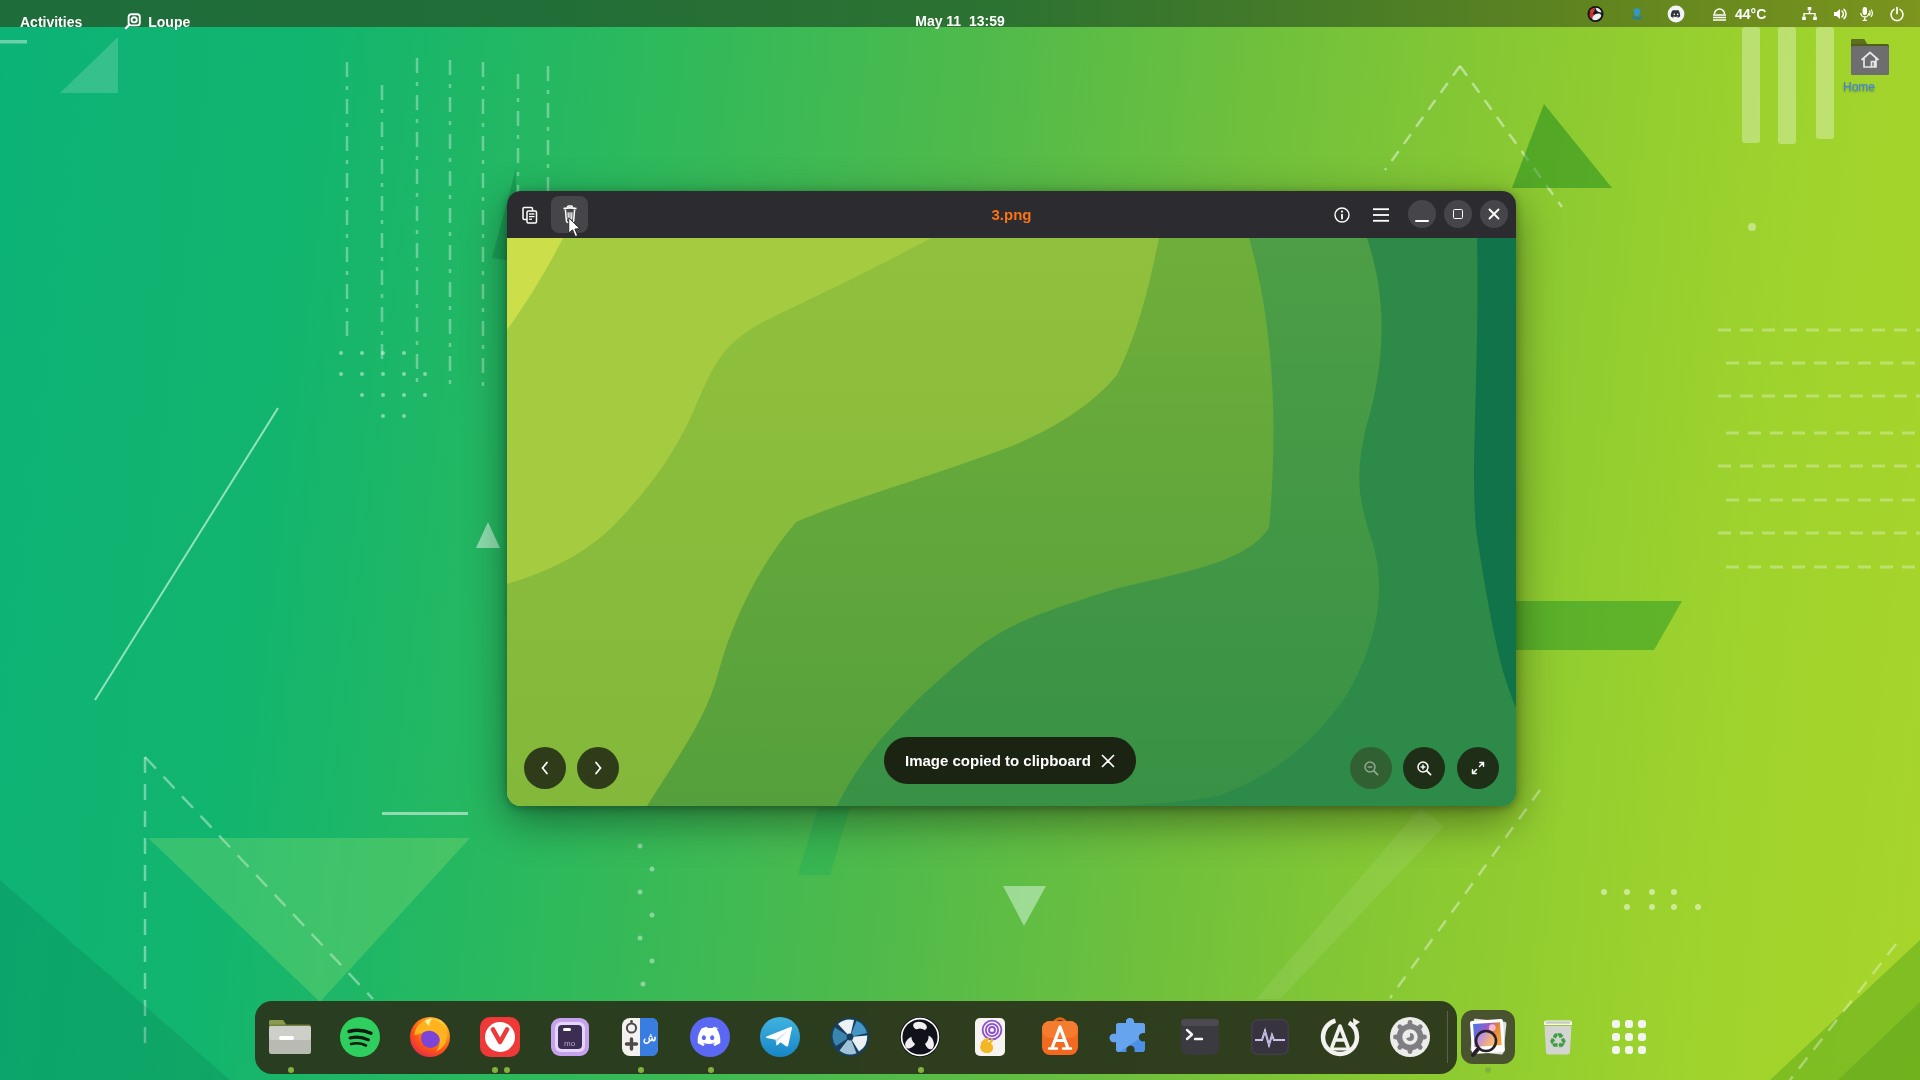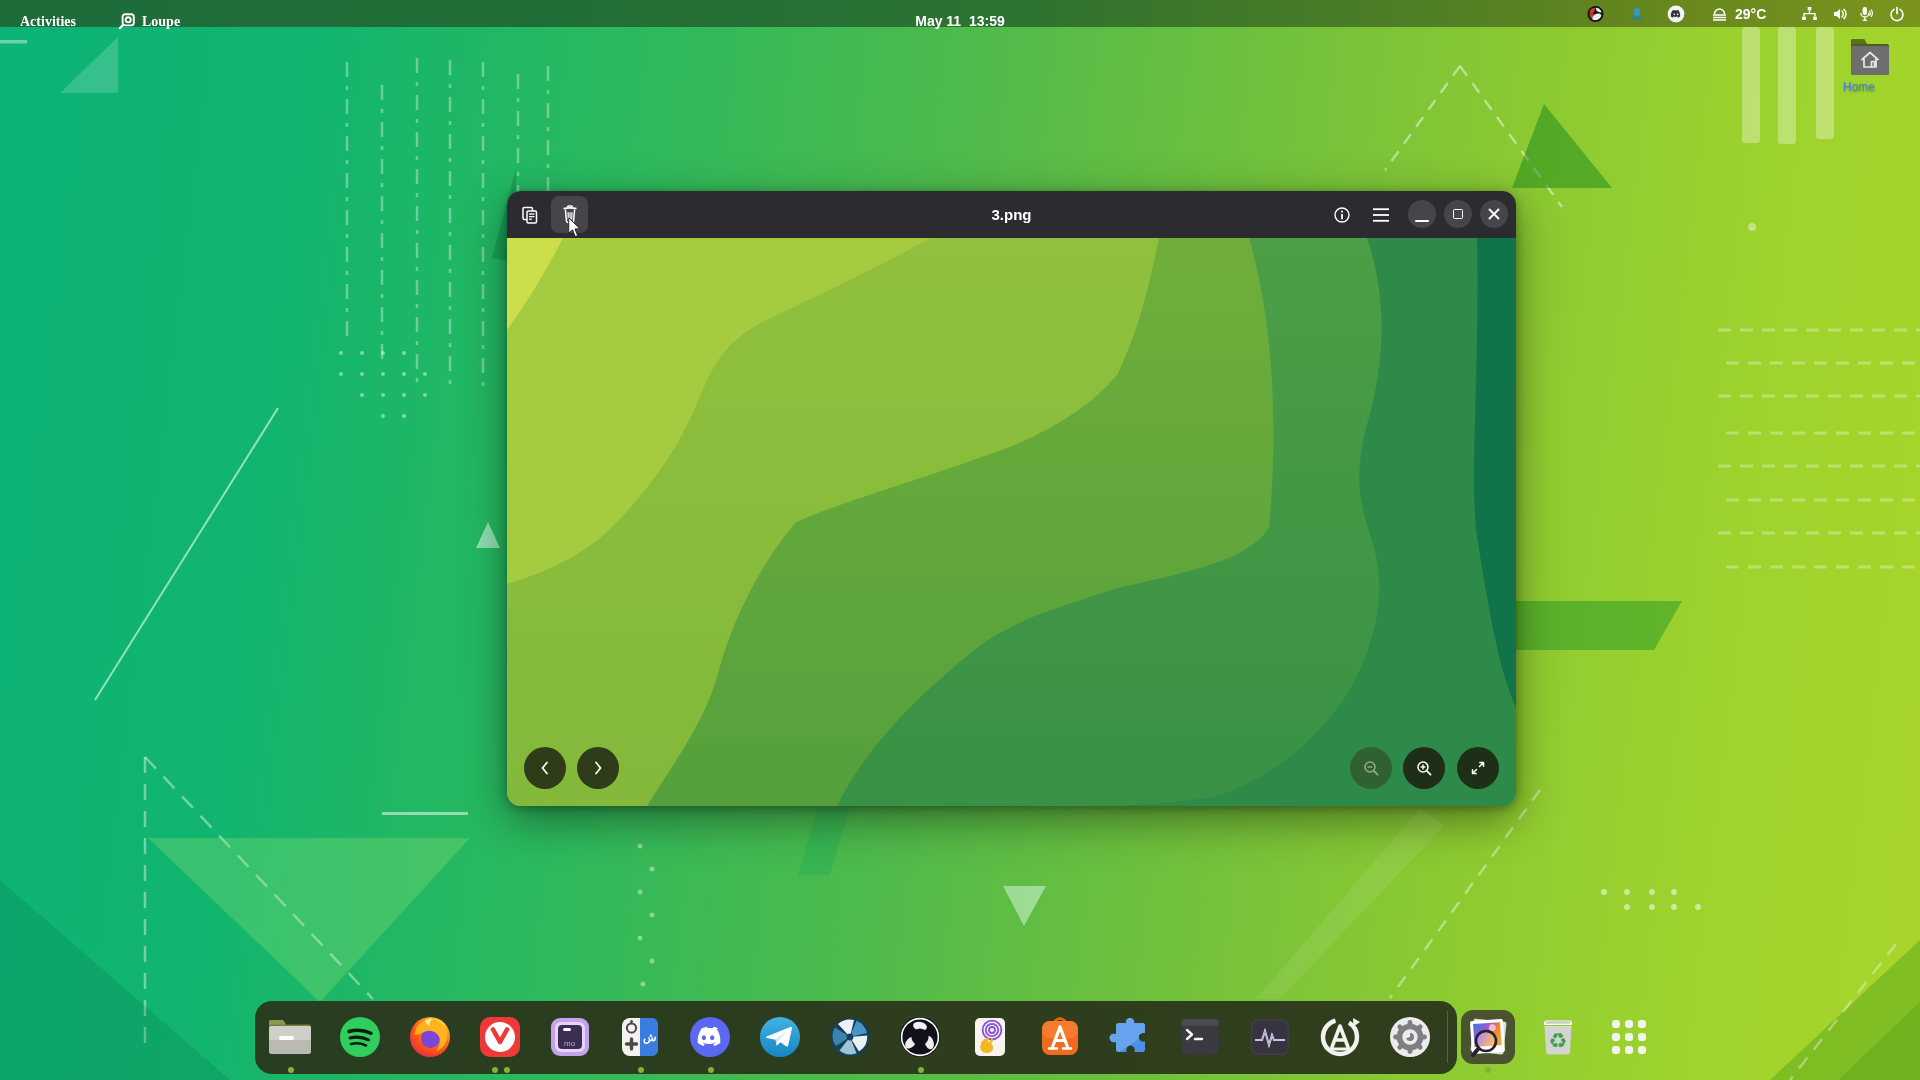--- a/index.html
+++ b/index.html
@@ -3,21 +3,21 @@
 <meta charset="utf-8">
 <style>
   html,body{margin:0;padding:0;width:1920px;height:1080px;overflow:hidden;
     font-family:"Liberation Sans",sans-serif;}
   .wall{position:absolute;inset:0;
     background:linear-gradient(97deg,#0cb377 0%,#12b56e 16%,#2db95c 32%,#4fba4b 48%,#70c03c 62%,#8cca31 76%,#9ed32d 88%,#a8d52a 100%);}
   .deco{position:absolute;inset:0;}
   .topbar{position:absolute;left:0;top:0;width:1920px;height:27px;
     background:linear-gradient(90deg,#1d6c3a 0%,#226e38 28%,#2c7231 52%,#497c27 70%,#62851f 84%,#7b951d 100%);
     color:#fff;font-size:14px;font-weight:700;}
-  .tb-left{position:absolute;left:20px;top:0;height:43px;display:flex;align-items:center;gap:42px;font-family:Liberation Serif, serif;}
+  .tb-left{position:absolute;left:20px;top:0;height:43px;display:flex;align-items:center;gap:42px;}
   .tb-app{display:flex;align-items:center;gap:7px;}
   .tb-clock{position:absolute;left:0;top:0;width:1920px;height:42px;display:flex;align-items:center;justify-content:center;}
   .tb-right{position:absolute;left:0;top:0;width:1920px;height:27px;}
   .tri{position:absolute;top:50%;transform:translateY(-50%);display:flex;align-items:center;}
   
   .win{position:absolute;left:507px;top:191px;width:1009px;height:615px;border-radius:14px;
     box-shadow:0 14px 44px rgba(0,0,0,.42),0 2px 10px rgba(0,0,0,.30);}
   .hdr{position:absolute;left:0;top:0;width:1009px;height:47px;background:#2c2c30;
     border-radius:14px 14px 0 0;}
   .content{position:absolute;left:0;top:47px;width:1009px;height:568px;border-radius:0 0 14px 14px;overflow:hidden;}
@@ -152,21 +152,21 @@
       <path d="M12.5,5.6 c-0.7,-0.35 -1.4,-0.6 -2.2,-0.72 l-0.28,0.55 c-0.7,-0.12 -1.4,-0.12 -2.1,0 L7.6,4.88 c-0.8,0.12 -1.5,0.38 -2.2,0.73 c-1.35,2.0 -1.72,3.95 -1.54,5.88 c0.8,0.6 1.6,0.97 2.4,1.2 l0.5,-0.8 c-0.27,-0.1 -0.52,-0.22 -0.77,-0.37 l0.2,-0.15 c1.5,0.7 3.1,0.7 4.6,0 l0.2,0.15 c-0.25,0.15 -0.5,0.27 -0.78,0.37 l0.5,0.8 c0.84,-0.23 1.64,-0.6 2.4,-1.2 c0.22,-2.24 -0.37,-4.17 -1.56,-5.89 Z M7.3,10.3 c-0.46,0 -0.84,-0.43 -0.84,-0.95 c0,-0.52 0.37,-0.95 0.84,-0.95 c0.47,0 0.85,0.43 0.84,0.95 c0,0.52 -0.37,0.95 -0.84,0.95 Z m3.4,0 c-0.46,0 -0.84,-0.43 -0.84,-0.95 c0,-0.52 0.37,-0.95 0.84,-0.95 c0.47,0 0.85,0.43 0.84,0.95 c0,0.52 -0.37,0.95 -0.84,0.95 Z" fill="#31343a"></path>
     </svg>
 
     <div class="tri" style="left:1710px;gap:6px;">
       <svg width="19" height="17" viewBox="0 0 19 17">
         <path d="M4.5,8.5 a5,5 0 0 1 10,0" fill="none" stroke="#fff" stroke-width="1.6"></path>
         <line x1="3" y1="9.6" x2="16" y2="9.6" stroke="#fff" stroke-width="1.5"></line>
         <line x1="3" y1="12.1" x2="16" y2="12.1" stroke="#fff" stroke-width="1.5"></line>
         <line x1="3" y1="14.6" x2="16" y2="14.6" stroke="#fff" stroke-width="1.5"></line>
       </svg>
-      <span style="font-weight:700;">29°C</span>
+      <span style="font-weight:700;">44°C</span>
     </div>
 
     <svg class="tri" style="left:1801px" width="17" height="16" viewBox="0 0 17 16">
       <rect x="6.7" y="1" width="3.6" height="3.4" fill="#fff"></rect>
       <rect x="1.2" y="10.6" width="3.6" height="3.4" fill="#fff"></rect>
       <rect x="12.2" y="10.6" width="3.6" height="3.4" fill="#fff"></rect>
       <path d="M8.5,4.7 L8.5,7.6 M3,10.4 L3,7.6 L14,7.6 L14,10.4" stroke="#fff" stroke-width="1.4" fill="none"></path>
     </svg>
 
     <svg class="tri" style="left:1832px" width="17" height="16" viewBox="0 0 17 16">
@@ -203,21 +203,21 @@
       <path d="M6.5,2.2 Q6.5,1 7.7,1 L10.3,1 Q11.5,1 11.5,2.2" fill="none" stroke="#fff" stroke-width="1.4"></path>
       <path d="M2.5,3.6 Q9,2 15.5,3.6" fill="none" stroke="#fff" stroke-width="1.7"></path>
       <path d="M4.4,4.6 L5.4,16 Q5.5,17.4 6.9,17.4 L11.1,17.4 Q12.5,17.4 12.6,16 L13.6,4.6" fill="none" stroke="#fff" stroke-width="1.5"></path>
       <path d="M7.1,7.3 L7.3,14.5 M9,7.3 L9,14.5 M10.9,7.3 L10.7,14.5" stroke="#fff" stroke-width="1.2"></path>
     </svg>
 
     <svg width="19" height="22" viewBox="0 0 22 26" style="position:absolute;left:59px;top:26px;">
       <path d="M3,1 L3,19 L7.5,15.2 L10.2,21.8 Q10.8,23.2 12.2,22.6 Q13.6,22 13,20.6 L10.3,14.2 L16.2,13.8 Z" fill="#fff" stroke="#222" stroke-width="1.1"></path>
     </svg>
 
-    <div style="position:absolute;left:0;top:0;width:1009px;height:47px;display:flex;align-items:center;justify-content:center;color:#ffffff;font-size:15px;font-weight:700;">3.png</div>
+    <div style="position:absolute;left:0;top:0;width:1009px;height:47px;display:flex;align-items:center;justify-content:center;color:#f97316;font-size:15px;font-weight:700;">3.png</div>
 
     <svg width="16" height="16" viewBox="0 0 16 16" style="position:absolute;left:827px;top:16px;">
       <circle cx="8" cy="8" r="7" fill="none" stroke="#fff" stroke-width="1.4"></circle>
       <circle cx="8" cy="4.6" r="1.05" fill="#fff"></circle>
       <rect x="7.1" y="6.8" width="1.8" height="5.6" rx="0.9" fill="#fff"></rect>
     </svg>
 
     <svg width="18" height="14" viewBox="0 0 18 14" style="position:absolute;left:865px;top:17px;">
       <line x1="1" y1="1.2" x2="17" y2="1.2" stroke="#fff" stroke-width="1.8"></line>
       <line x1="1" y1="7" x2="17" y2="7" stroke="#fff" stroke-width="1.8"></line>
@@ -265,20 +265,26 @@
       <svg width="16" height="16" viewBox="0 0 16 16">
           <path d="M10,2.5 L5.5,8 L10,13.5" fill="none" stroke="#fff" stroke-width="1.7" stroke-linecap="round"></path>
         </svg>
     </div>
     <div class="circbtn" style="left:70px;top:509px;background:rgba(35,42,20,.88);">
       <svg width="16" height="16" viewBox="0 0 16 16">
           <path d="M6,2.5 L10.5,8 L6,13.5" fill="none" stroke="#fff" stroke-width="1.7" stroke-linecap="round"></path>
         </svg>
     </div>
     
+    <div class="toast">
+      <span style="margin-left:21px;">Image copied to clipboard</span>
+      <svg width="14" height="14" viewBox="0 0 14 14" style="position:absolute;right:21px;top:17px;">
+        <path d="M1.5,1.5 L12.5,12.5 M12.5,1.5 L1.5,12.5" stroke="#fff" stroke-width="1.7" stroke-linecap="round"></path>
+      </svg>
+    </div>
     
     <div class="circbtn" style="left:843px;top:509px;background:rgba(52,62,35,.55);">
       <svg width="17" height="17" viewBox="0 0 17 17" style="opacity:.55">
         <circle cx="7" cy="7" r="5" fill="none" stroke="#dfe3d8" stroke-width="1.5"></circle>
         <line x1="10.8" y1="10.8" x2="14.6" y2="14.6" stroke="#dfe3d8" stroke-width="1.7" stroke-linecap="round"></line>
         <line x1="4.6" y1="7" x2="9.4" y2="7" stroke="#dfe3d8" stroke-width="1.4"></line>
       </svg>
     </div>
     <div class="circbtn" style="left:896px;top:509px;background:rgba(30,37,18,.9);">
       <svg width="17" height="17" viewBox="0 0 17 17">

